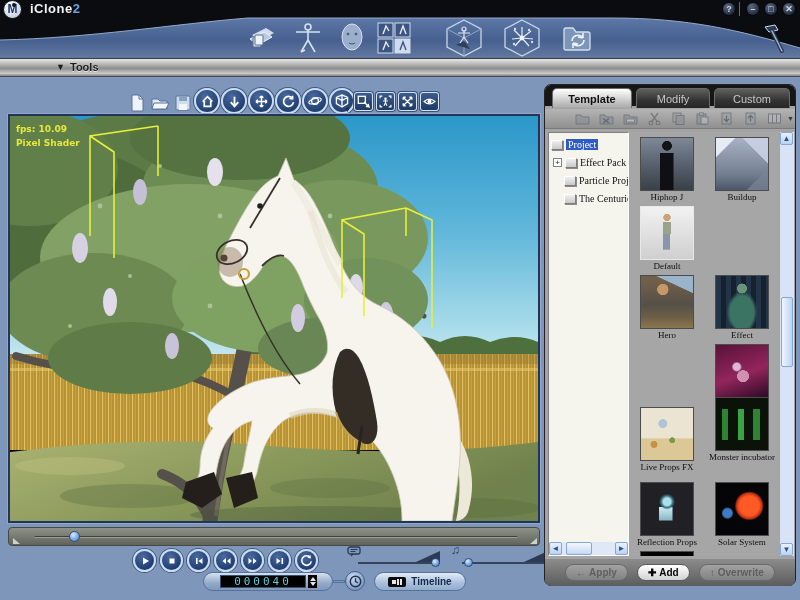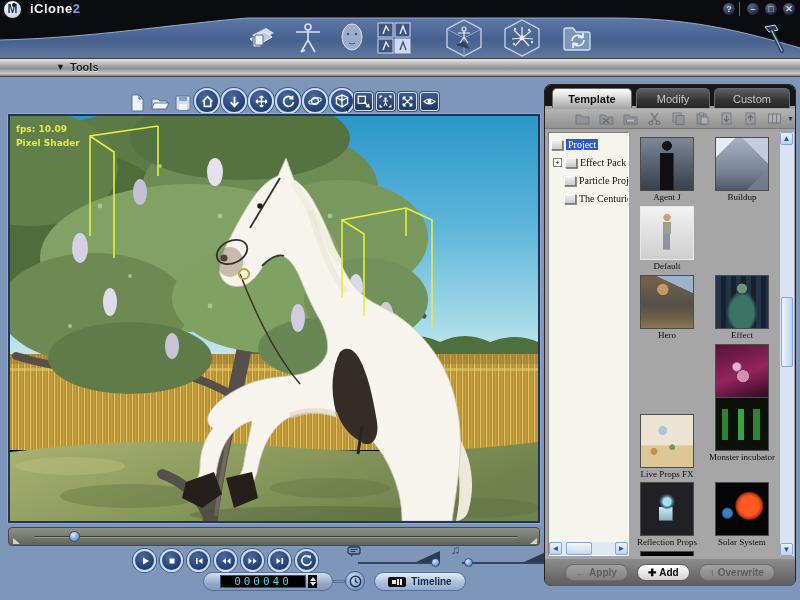--- a/index.html
+++ b/index.html
@@ -655,21 +655,21 @@
     <div class="abs" id="tree-hscroll">
       <div class="xp-arrow">◄</div>
       <div id="tree-hthumb"></div>
       <div class="xp-arrow" style="margin-left:auto;">►</div>
     </div>
   </div>
 
   <div class="abs" id="thumbpane">
     <div class="cell" style="left:1px; top:5px;">
       <div class="thumb t-agentj"></div>
-      <div class="thumblabel">Agent J</div>
+      <div class="thumblabel">Hiphop J</div>
     </div>
     <div class="cell" style="left:76px; top:5px;">
       <div class="thumb t-buildup"></div>
       <div class="thumblabel">Buildup</div>
     </div>
     <div class="cell" style="left:1px; top:74px;">
       <div class="thumb t-default" style="border:1px solid #e8e8e8;"></div>
       <div class="thumblabel">Default</div>
     </div>
     <div class="cell" style="left:1px; top:143px;">
@@ -677,21 +677,21 @@
       <div class="thumblabel">Hero</div>
     </div>
     <div class="cell" style="left:76px; top:143px;">
       <div class="thumb t-hiphop"></div>
       <div class="thumblabel">Effect</div>
     </div>
     <div class="cell" style="left:76px; top:212px;">
       <div class="thumb t-intro"></div>
       <div class="thumblabel">Intro</div>
     </div>
-    <div class="cell" style="left:1px; top:282px;">
+    <div class="cell" style="left:1px; top:275px;">
       <div class="thumb t-livepropsfx"></div>
       <div class="thumblabel">Live Props FX</div>
     </div>
     <div class="cell" style="left:76px; top:265px;">
       <div class="thumb t-monster"></div>
       <div class="thumblabel">Monster incubator</div>
     </div>
     <div class="cell" style="left:1px; top:350px;">
       <div class="thumb t-reflection"></div>
       <div class="thumblabel">Reflection Props</div>

